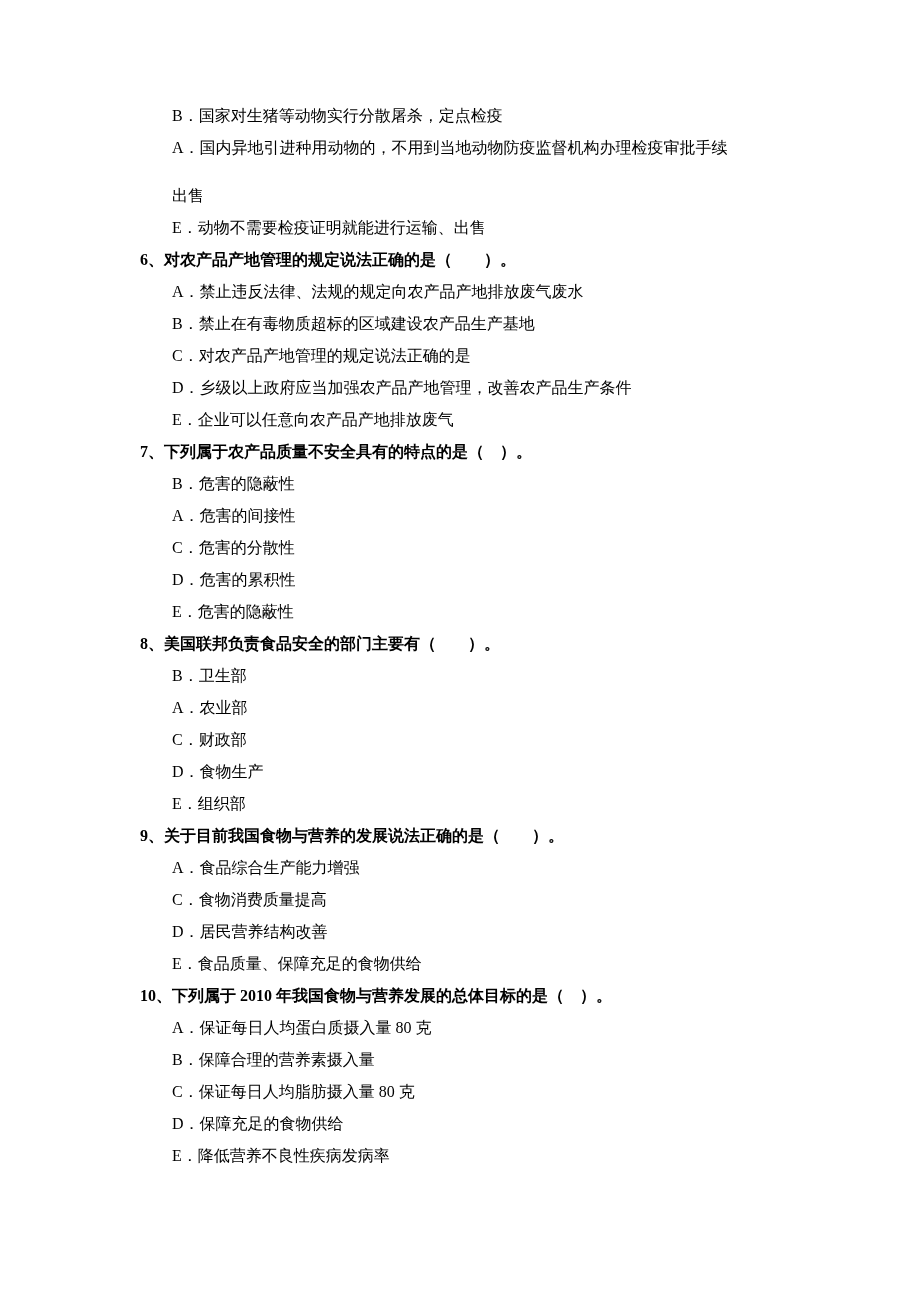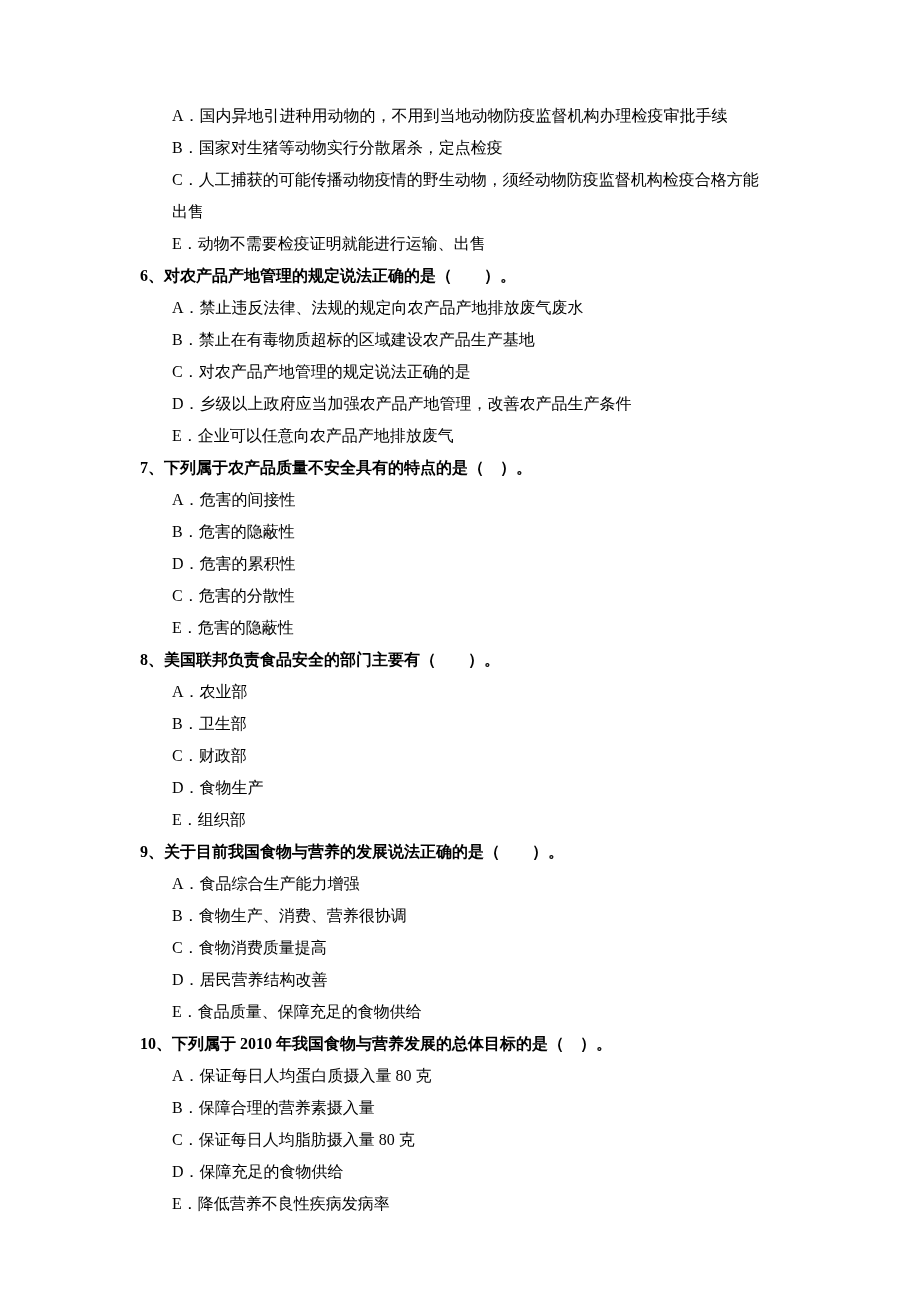--- a/index.html
+++ b/index.html
@@ -22,52 +22,51 @@
     text-indent: 0;
   }
   .question-line {
     padding-left: 0;
     text-indent: 0;
     font-weight: bold;
   }
   .wrap-line {
     padding-left: 32px;
     text-indent: 0;
+    margin-top: 16px;
   }
 </style>
 </head>
 <body>
 
 <div class="page" id="page-root">
+    <div class="option-line">B．国家对生猪等动物实行分散屠杀，定点检疫</div>
     <div class="option-line">A．国内异地引进种用动物的，不用到当地动物防疫监督机构办理检疫审批手续</div>
-    <div class="option-line">B．国家对生猪等动物实行分散屠杀，定点检疫</div>
-    <div class="option-line">C．人工捕获的可能传播动物疫情的野生动物，须经动物防疫监督机构检疫合格方能</div>
     <div class="wrap-line">出售</div>
     <div class="option-line">E．动物不需要检疫证明就能进行运输、出售</div>
     <div class="question-line">6、对农产品产地管理的规定说法正确的是（　　）。</div>
     <div class="option-line">A．禁止违反法律、法规的规定向农产品产地排放废气废水</div>
     <div class="option-line">B．禁止在有毒物质超标的区域建设农产品生产基地</div>
     <div class="option-line">C．对农产品产地管理的规定说法正确的是</div>
     <div class="option-line">D．乡级以上政府应当加强农产品产地管理，改善农产品生产条件</div>
     <div class="option-line">E．企业可以任意向农产品产地排放废气</div>
     <div class="question-line">7、下列属于农产品质量不安全具有的特点的是（　）。</div>
+    <div class="option-line">B．危害的隐蔽性</div>
     <div class="option-line">A．危害的间接性</div>
-    <div class="option-line">B．危害的隐蔽性</div>
+    <div class="option-line">C．危害的分散性</div>
     <div class="option-line">D．危害的累积性</div>
-    <div class="option-line">C．危害的分散性</div>
     <div class="option-line">E．危害的隐蔽性</div>
     <div class="question-line">8、美国联邦负责食品安全的部门主要有（　　）。</div>
+    <div class="option-line">B．卫生部</div>
     <div class="option-line">A．农业部</div>
-    <div class="option-line">B．卫生部</div>
     <div class="option-line">C．财政部</div>
     <div class="option-line">D．食物生产</div>
     <div class="option-line">E．组织部</div>
     <div class="question-line">9、关于目前我国食物与营养的发展说法正确的是（　　）。</div>
     <div class="option-line">A．食品综合生产能力增强</div>
-    <div class="option-line">B．食物生产、消费、营养很协调</div>
     <div class="option-line">C．食物消费质量提高</div>
     <div class="option-line">D．居民营养结构改善</div>
     <div class="option-line">E．食品质量、保障充足的食物供给</div>
     <div class="question-line">10、下列属于 2010 年我国食物与营养发展的总体目标的是（　）。</div>
     <div class="option-line">A．保证每日人均蛋白质摄入量 80 克</div>
     <div class="option-line">B．保障合理的营养素摄入量</div>
     <div class="option-line">C．保证每日人均脂肪摄入量 80 克</div>
     <div class="option-line">D．保障充足的食物供给</div>
     <div class="option-line">E．降低营养不良性疾病发病率</div>
   </div>

